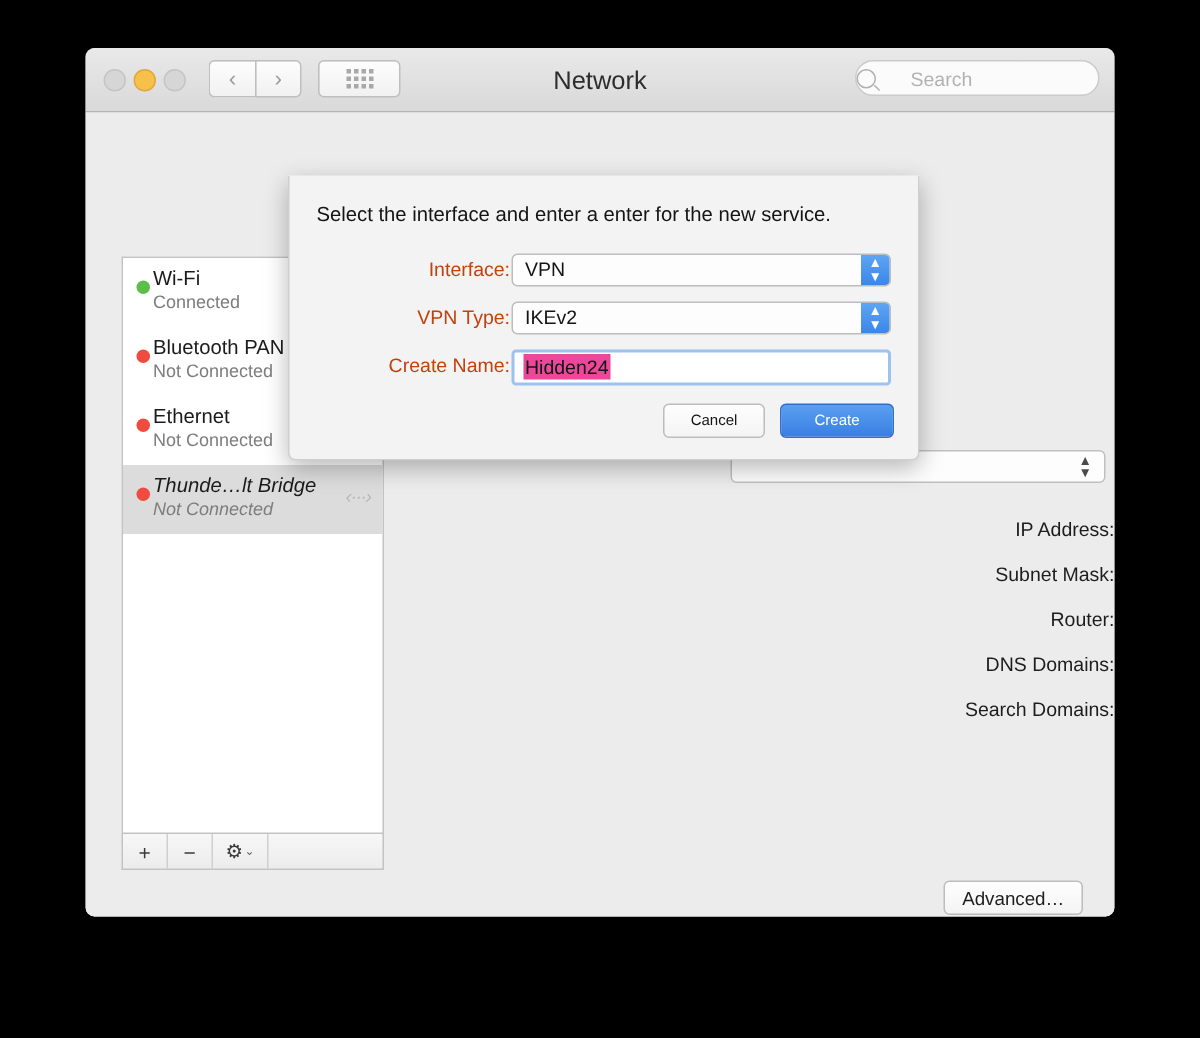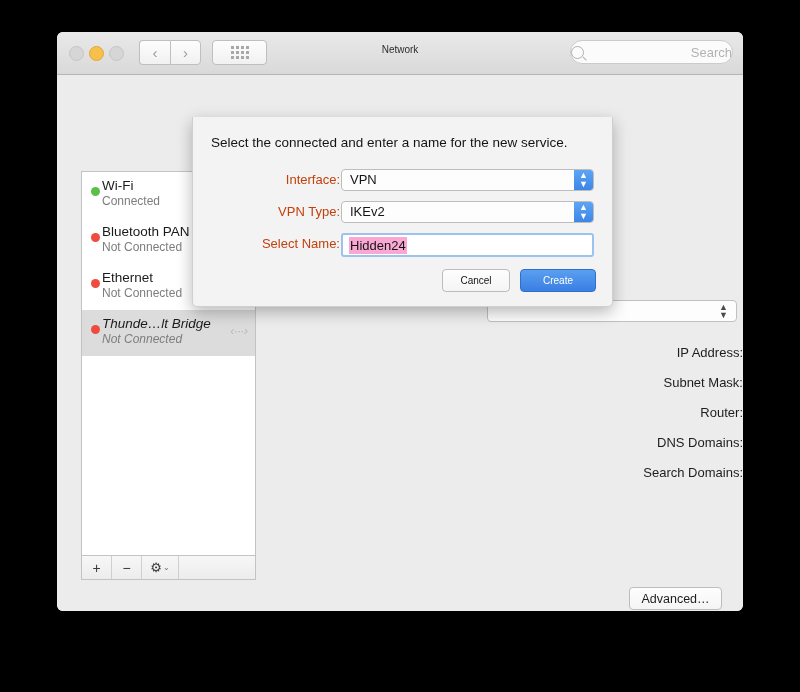--- a/index.html
+++ b/index.html
@@ -82,38 +82,38 @@
     grid-template-columns: repeat(4, 3px);
     grid-template-rows: repeat(3, 3px);
     gap: 2px;
   }
   .dotgrid i { background: #a8a8a8; width: 3px; height: 3px; display: block; }
 
   #win-title {
     position: absolute;
     left: 0; right: 0; top: 12px;
     text-align: center;
-    font-size: 10px;
+    font-size: 17px;
     color: #2d2d2d;
   }
 
   #searchfield {
     position: absolute;
     right: 10px;
     top: 8px;
     width: 163px;
     height: 24px;
     background: #fbfbfb;
     border: 1px solid #cbcbcb;
     border-radius: 13px;
     box-sizing: border-box;
     display: flex;
     align-items: center;
-    justify-content: space-between;
-    gap: 13px;
+    justify-content: flex-start;
+    gap: 23px;
   }
   #searchfield .sicon {
     width: 11px; height: 11px;
     border: 1.4px solid #b0b0b0;
     border-radius: 50%;
     position: relative;
   }
   #searchfield .sicon::after {
     content:""; position:absolute; right:-4px; bottom:-2px;
     width: 5px; height: 1.4px; background:#b0b0b0;
@@ -321,21 +321,21 @@
     background: #ffffff;
     border: 2px solid #9cc2ef;
     border-radius: 3px;
     box-sizing: border-box;
     padding-left: 6px;
     line-height: 20px;
   }
   #svcname-value {
     font-size: 13px;
     color: #141414;
-    background: #f9a8d4;
+    background: #ec4899;
     padding: 1px 1px;
   }
   .sheetbtn {
     position: absolute;
     height: 23px;
     border-radius: 4px;
     box-sizing: border-box;
     font-size: 10px;
     display: flex; align-items: center; justify-content: center;
   }
@@ -443,40 +443,40 @@
 
     <div class="rlabel" style="top:270px;">IP Address:</div>
     <div class="rlabel" style="top:300px;">Subnet Mask:</div>
     <div class="rlabel" style="top:330px;">Router:</div>
     <div class="rlabel" style="top:360px;">DNS Domains:</div>
     <div class="rlabel" style="top:390px;">Search Domains:</div>
 
     <div id="advanced-btn">Advanced…</div>
 
     <div id="sheet">
-      <div id="sheet-title">Select the connected and enter a name for the new service.</div>
+      <div id="sheet-title">Select the interface and enter a enter for the new service.</div>
 
       <div class="frow" style="top:52px;">
         <div class="flabel">Interface:</div>
         <div class="fpopup">
           <span>VPN</span>
           <span class="stepper">▲<br>▼</span>
         </div>
       </div>
 
       <div class="frow" style="top:84px;">
         <div class="flabel">VPN Type:</div>
         <div class="fpopup">
           <span>IKEv2</span>
           <span class="stepper">▲<br>▼</span>
         </div>
       </div>
 
       <div class="frow" style="top:116px;">
-        <div class="flabel">Select Name:</div>
+        <div class="flabel">Create Name:</div>
         <div id="svcname-field">
           <span id="svcname-value">Hidden24</span>
         </div>
       </div>
 
       <div class="sheetbtn" id="cancel-btn">Cancel</div>
       <div class="sheetbtn" id="create-btn">Create</div>
     </div>
 
   </div>

